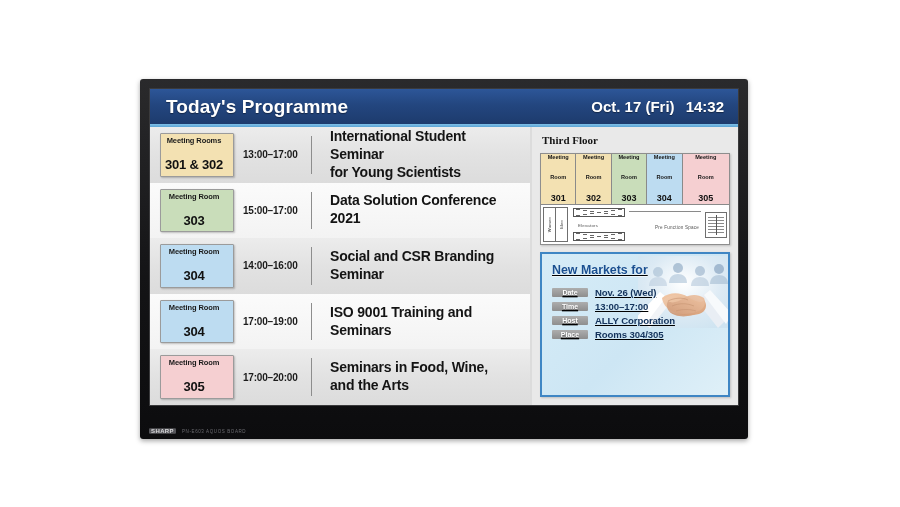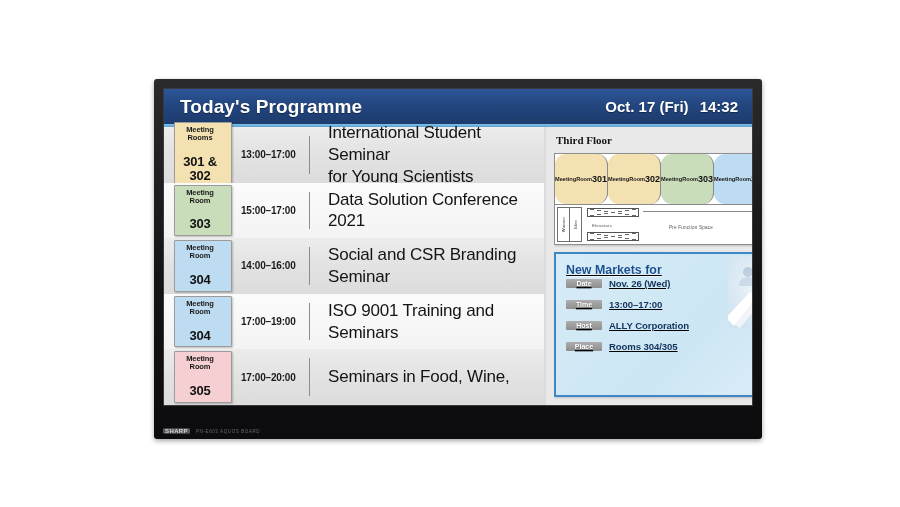--- a/index.html
+++ b/index.html
@@ -6,21 +6,21 @@
   html, body {
     width: 900px; height: 507px;
     background: #ffffff;
     font-family: "Liberation Sans", sans-serif;
     overflow: hidden;
   }
 
   
   #monitor {
     position: absolute;
-    left: 154px; top: 79px;
+    left: 140px; top: 79px;
     width: 608px; height: 360px;
     background: linear-gradient(180deg,#2a2a2c 0%,#141416 55%,#0c0c0e 100%);
     border-radius: 3px;
     box-shadow: 0 2px 5px rgba(0,0,0,.35);
     padding: 9px 9px 15px 9px;
   }
   #bezel-inner {
     width: 100%; height: 318px;
     background: #000;
     border: 1px solid #3a3a3c;
@@ -85,21 +85,21 @@
     flex: 1; display: flex; align-items: center;
     padding: 0 8px 0 10px; gap: 9px; min-height: 0;
     position: relative;
   }
   .srow.shade {
     background: linear-gradient(180deg,#ececec 0%,#e2e2e2 50%,#dcdcdc 100%);
   }
   .srow.plain { background: linear-gradient(180deg,#fbfbfb 0%,#f3f3f3 100%); }
 
   .badge {
-    width: 58px; flex: none;
+    width: 74px; flex: none;
     border: 1px solid #9b9b9b;
     border-radius: 1px;
     padding: 3px 8px 4px 2px;
     text-align: center;
     box-shadow: 1px 1px 2px rgba(0,0,0,.22);
     line-height: 1.05;
   }
   .badge .b-top {
     font-size: 7.5px; font-weight: bold; color: #1a1a1a;
     letter-spacing: -.1px; display: block;
@@ -110,21 +110,21 @@
   }
   .time {
     font-size: 10px; font-weight: bold; color: #1b1b1b;
     flex: none; width: 59px; text-align: left; letter-spacing: -.2px;
   }
   .divider {
     width: 1px; align-self: stretch; background: #8d8d8d;
     margin: 9px 0; flex: none;
   }
   .evt {
-    font-size: 17px; font-weight: normal; color: #141414;
+    font-size: 14px; font-weight: bold; color: #141414;
     line-height: 1.28; padding-left: 9px; letter-spacing: -.2px;
   }
   .evt span { display:block; }
 
   
   #right {
     flex: 1; background: #e9e9e9;
     padding: 7px 8px 8px 8px;
     display: flex; flex-direction: column; gap: 7px;
   }
@@ -135,24 +135,23 @@
   #floorplan {
     flex: none; background: #fff;
     border: 1px solid #8e8e8e;
     box-shadow: 1px 1px 2px rgba(0,0,0,.18);
     display: flex; flex-direction: column;
     height: 92px;
   }
   #rooms { display: flex; height: 50px; flex: none; }
   .room {
     flex: 1; border-right: 1px solid #8a8a8a;
-    display: flex; flex-direction: row;
+    display: flex; flex-direction: column;
     align-items: center; justify-content: space-between;
     line-height: 1.08;
-    border-radius: 11px;
   }
   .room:last-child { border-right: none; flex: 1.35; }
   .room .r-top { font-size: 5.6px; font-weight: bold; color:#171717; }
   .room .r-num { font-size: 9px; font-weight: bold; color:#111; margin-top:1px; }
 
   #corridor {
     flex: 1; border-top: 1px solid #8a8a8a;
     display: flex; position: relative; background:#fff;
     padding: 2px;
   }
@@ -224,22 +223,22 @@
     line-height: 1.22; position: relative; z-index: 3;
     text-shadow: 0 1px 0 rgba(255,255,255,.6);
   }
   #promo-title span { display: block; }
   #promo-art {
     position: absolute; right: -2px; top: 2px;
     width: 92px; height: 72px; z-index: 1; overflow:hidden;
     border-radius: 2px;
   }
   #promo-rows {
-    position: relative; z-index: 3; 
-    display: flex; flex-direction: column; gap: 10px;
+    position: relative; z-index: 3; margin-top: 9px;
+    display: flex; flex-direction: column; gap: 3px;
   }
   .prow { display: flex; align-items: center; gap: 7px; }
   .plabel {
     width: 36px; flex: none; text-align: center;
     background: linear-gradient(180deg,#adadad,#8e8e8e);
     color: #fff; font-size: 7px; font-weight: bold;
     padding: 1px 0 1.5px 0; border-radius: 1px;
     text-shadow: 0 1px 1px rgba(0,0,0,.35);
   }
   .pval {
@@ -318,20 +317,21 @@
 
           <div class="srow shade">
             <div class="badge" style="background:#f5cfd1;">
               <span class="b-top">Meeting Room</span>
               <span class="b-num">305</span>
             </div>
             <div class="time">17:00–20:00</div>
             <div class="divider"></div>
             <div class="evt">
               <span>Seminars in Food, Wine,</span>
+              <span>and the Arts</span>
             </div>
           </div>
 
         </div>
 
         <div id="right">
 
           <div id="floor-title">Third Floor</div>
 
           <div id="floorplan">

